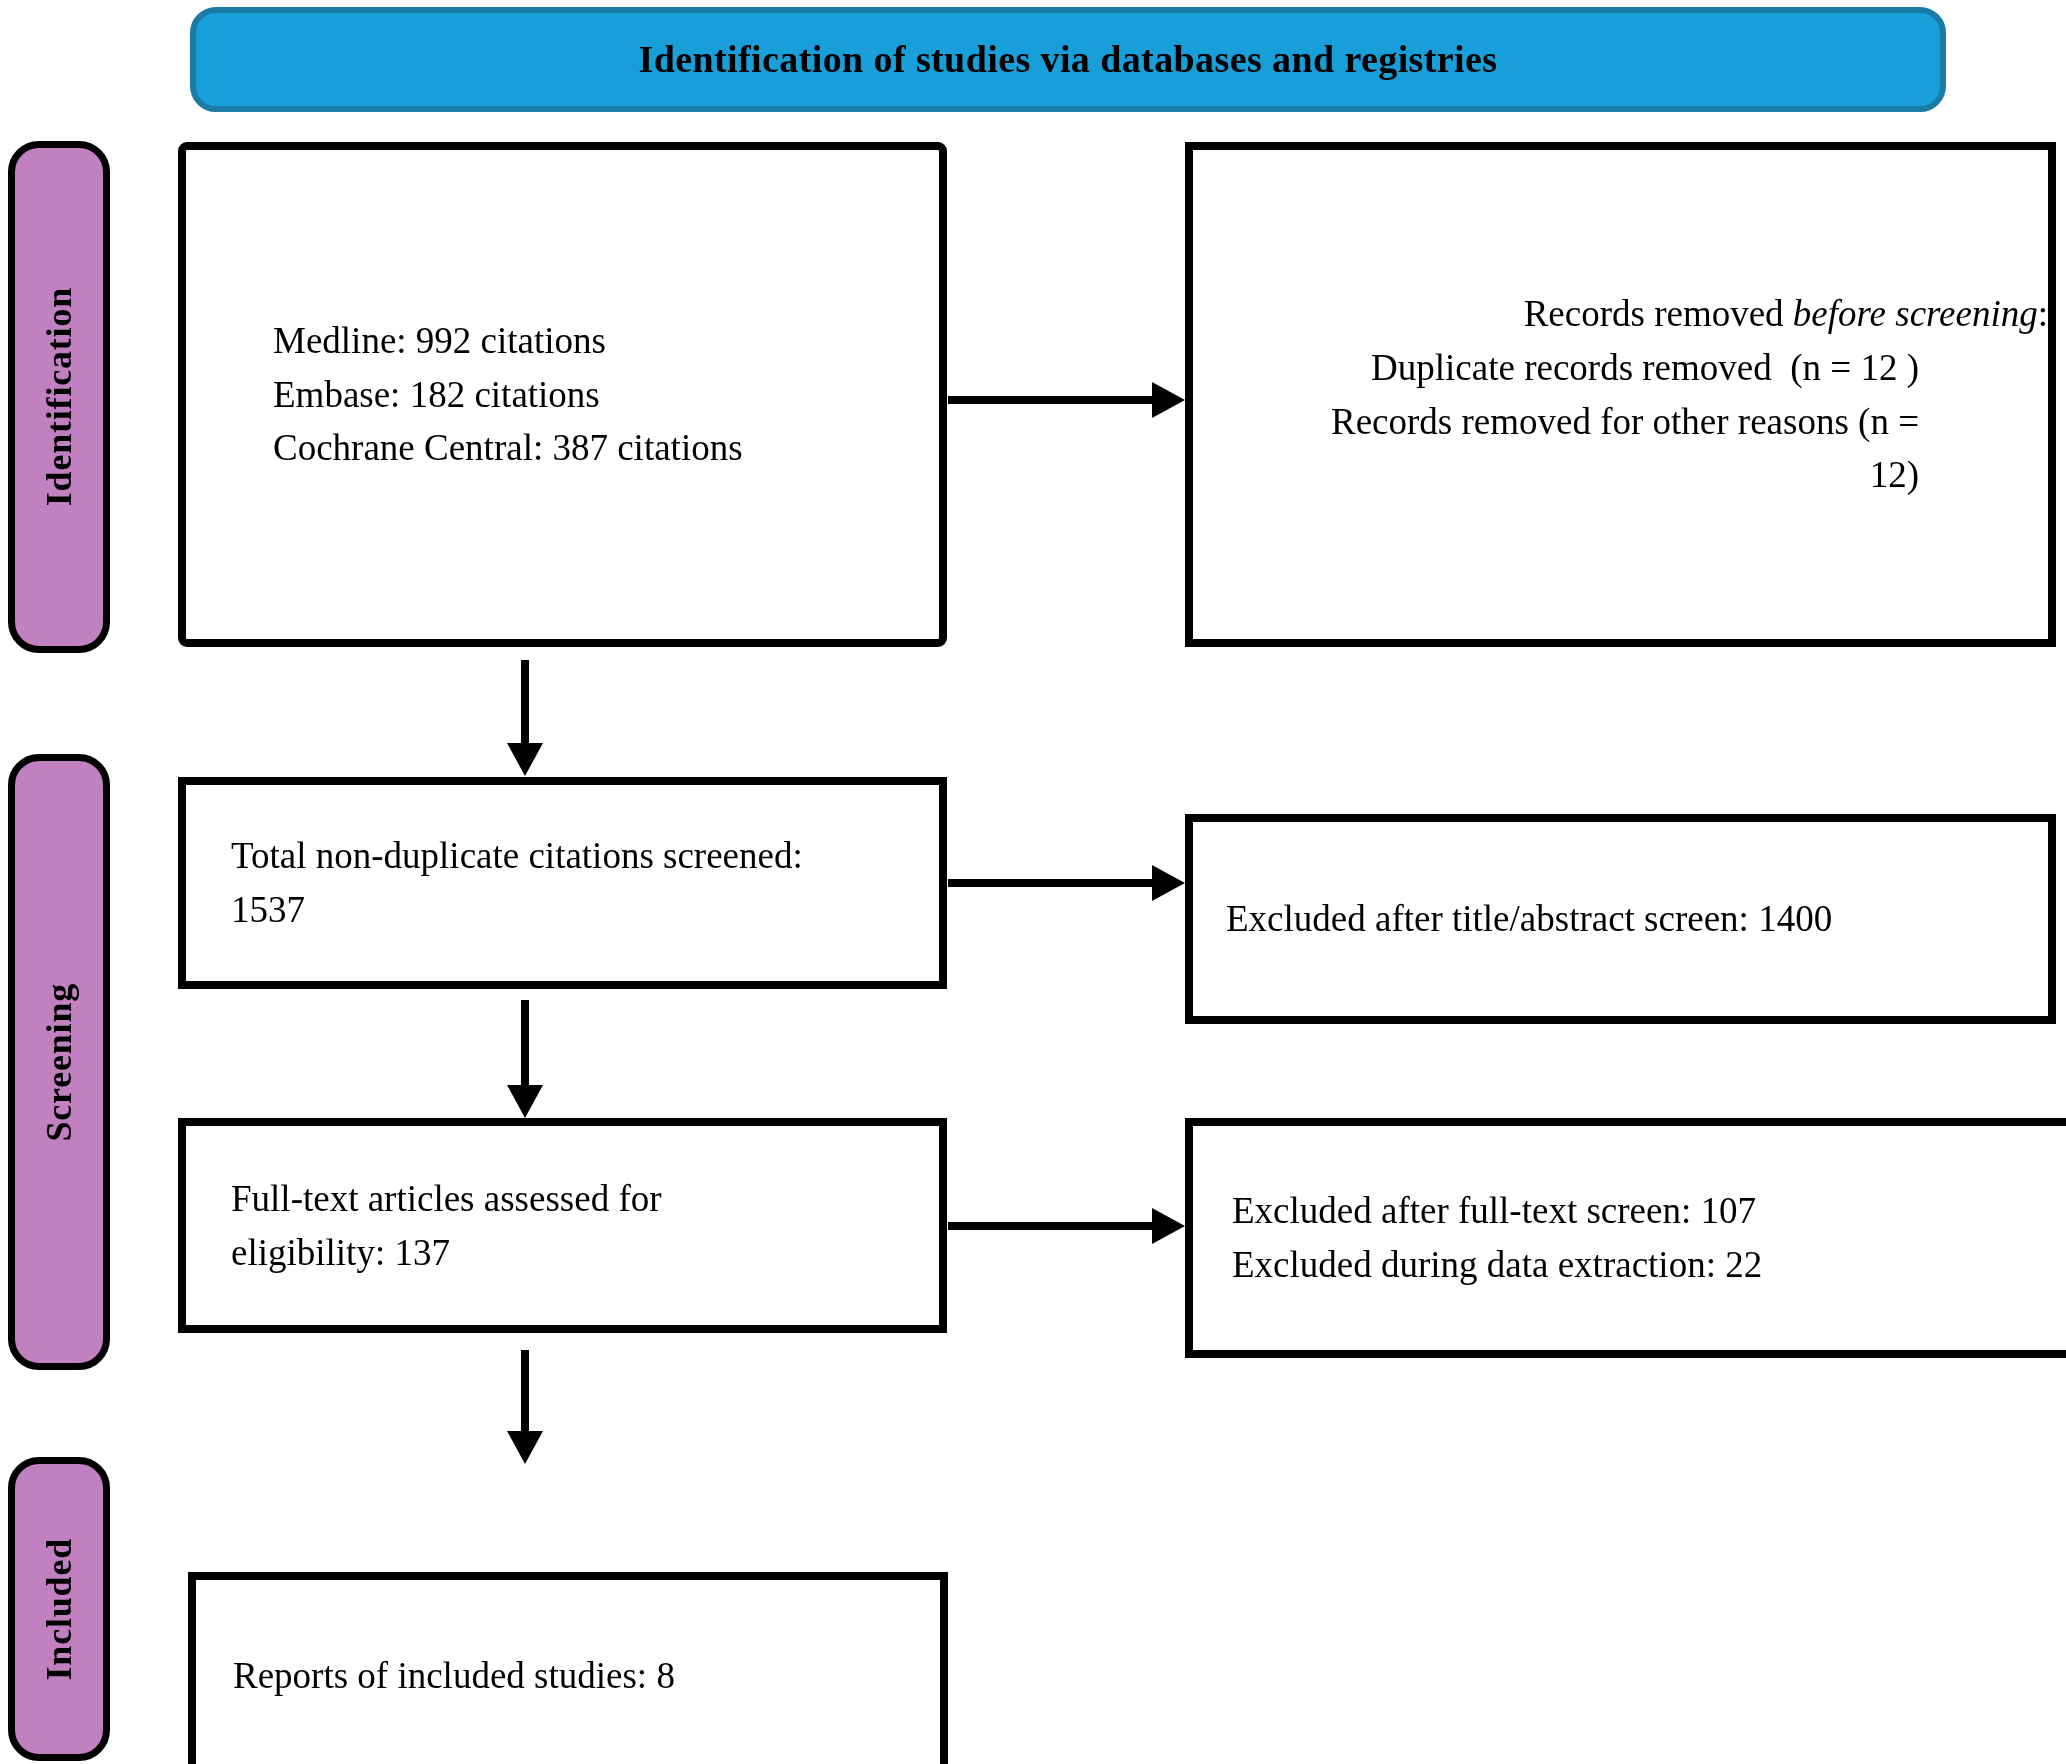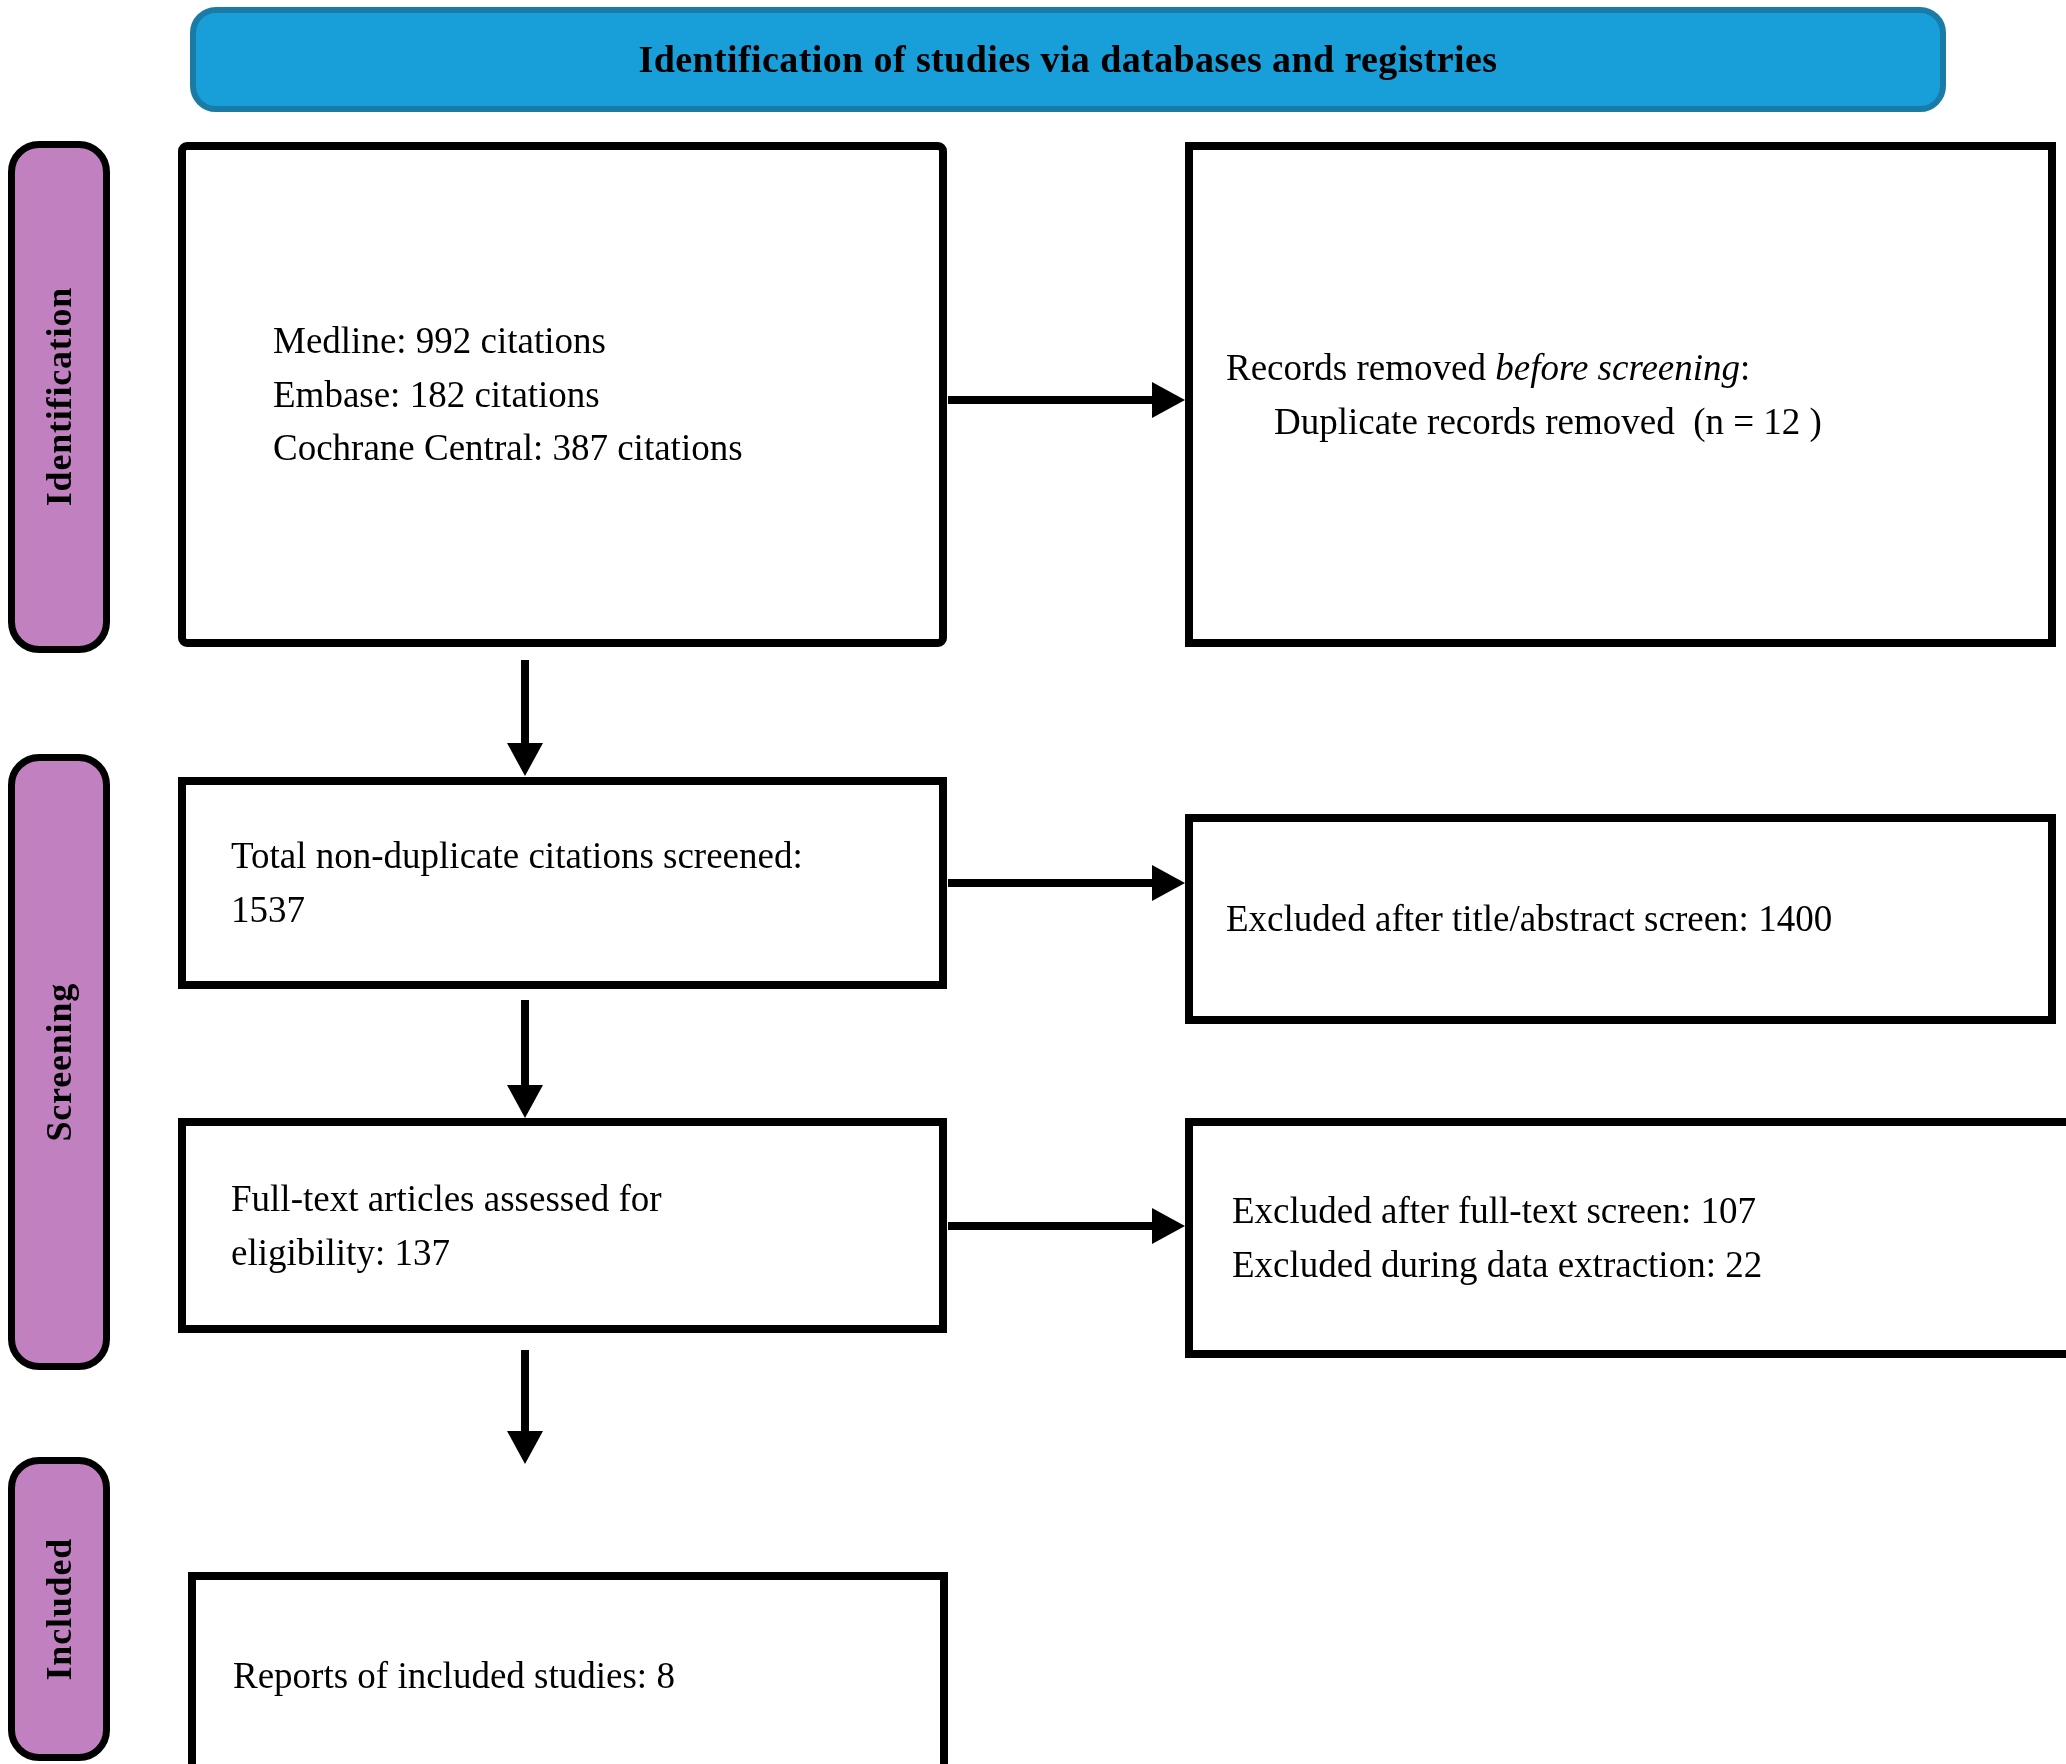--- a/index.html
+++ b/index.html
@@ -51,21 +51,21 @@
   
   .fbox{
     position:absolute;
     background:#ffffff;
     border:8.3px solid var(--box-border);
     box-sizing:border-box;
     display:flex;flex-direction:column;justify-content:center;
     font-size:37px;line-height:1.45;
   }
   #box-sources{left:178px;top:142px;width:769px;height:505px;padding-left:87px;border-radius:9px;}
-  #box-removed{left:1185px;top:142px;width:871px;height:505px;padding-left:33px;}
+  #box-removed{left:1185px;top:142px;width:871px;height:505px;padding-left:33px;text-align:right;}
   #box-screened{left:178px;top:777px;width:769px;height:212px;padding-left:45px;}
   #box-excluded-title{left:1185px;top:814px;width:871px;height:210px;padding-left:33px;}
   #box-fulltext{left:178px;top:1118px;width:769px;height:215px;padding-left:45px;}
   #box-excluded-fulltext{left:1185px;top:1118px;width:997px;height:240px;padding-left:39px;}
   #box-included{left:188px;top:1572px;width:760px;height:207px;padding-left:37px;justify-content:center;}
   .wrap700{max-width:579px;}
   .removed-item{padding-left:48px;max-width:645px;white-space:pre-wrap;}
   .italic{font-style:italic;}
   
   .h-arrow{
@@ -116,20 +116,21 @@
 
   <div class="fbox" id="box-sources">
     <div>Medline: 992 citations</div>
     <div>Embase: 182 citations</div>
     <div>Cochrane Central: 387 citations</div>
   </div>
 
   <div class="fbox" id="box-removed">
     <div><span>Records removed </span><span class="italic">before screening</span><span>:</span></div>
     <div class="removed-item">Duplicate records removed  (n = 12 )</div>
+    <div class="removed-item">Records removed for other reasons (n = 12)</div>
   </div>
 
   <div class="fbox" id="box-screened">
     <div class="wrap700">Total non-duplicate citations screened: 1537</div>
   </div>
 
   <div class="fbox" id="box-excluded-title">
     <div>Excluded after title/abstract screen: 1400</div>
   </div>
 

